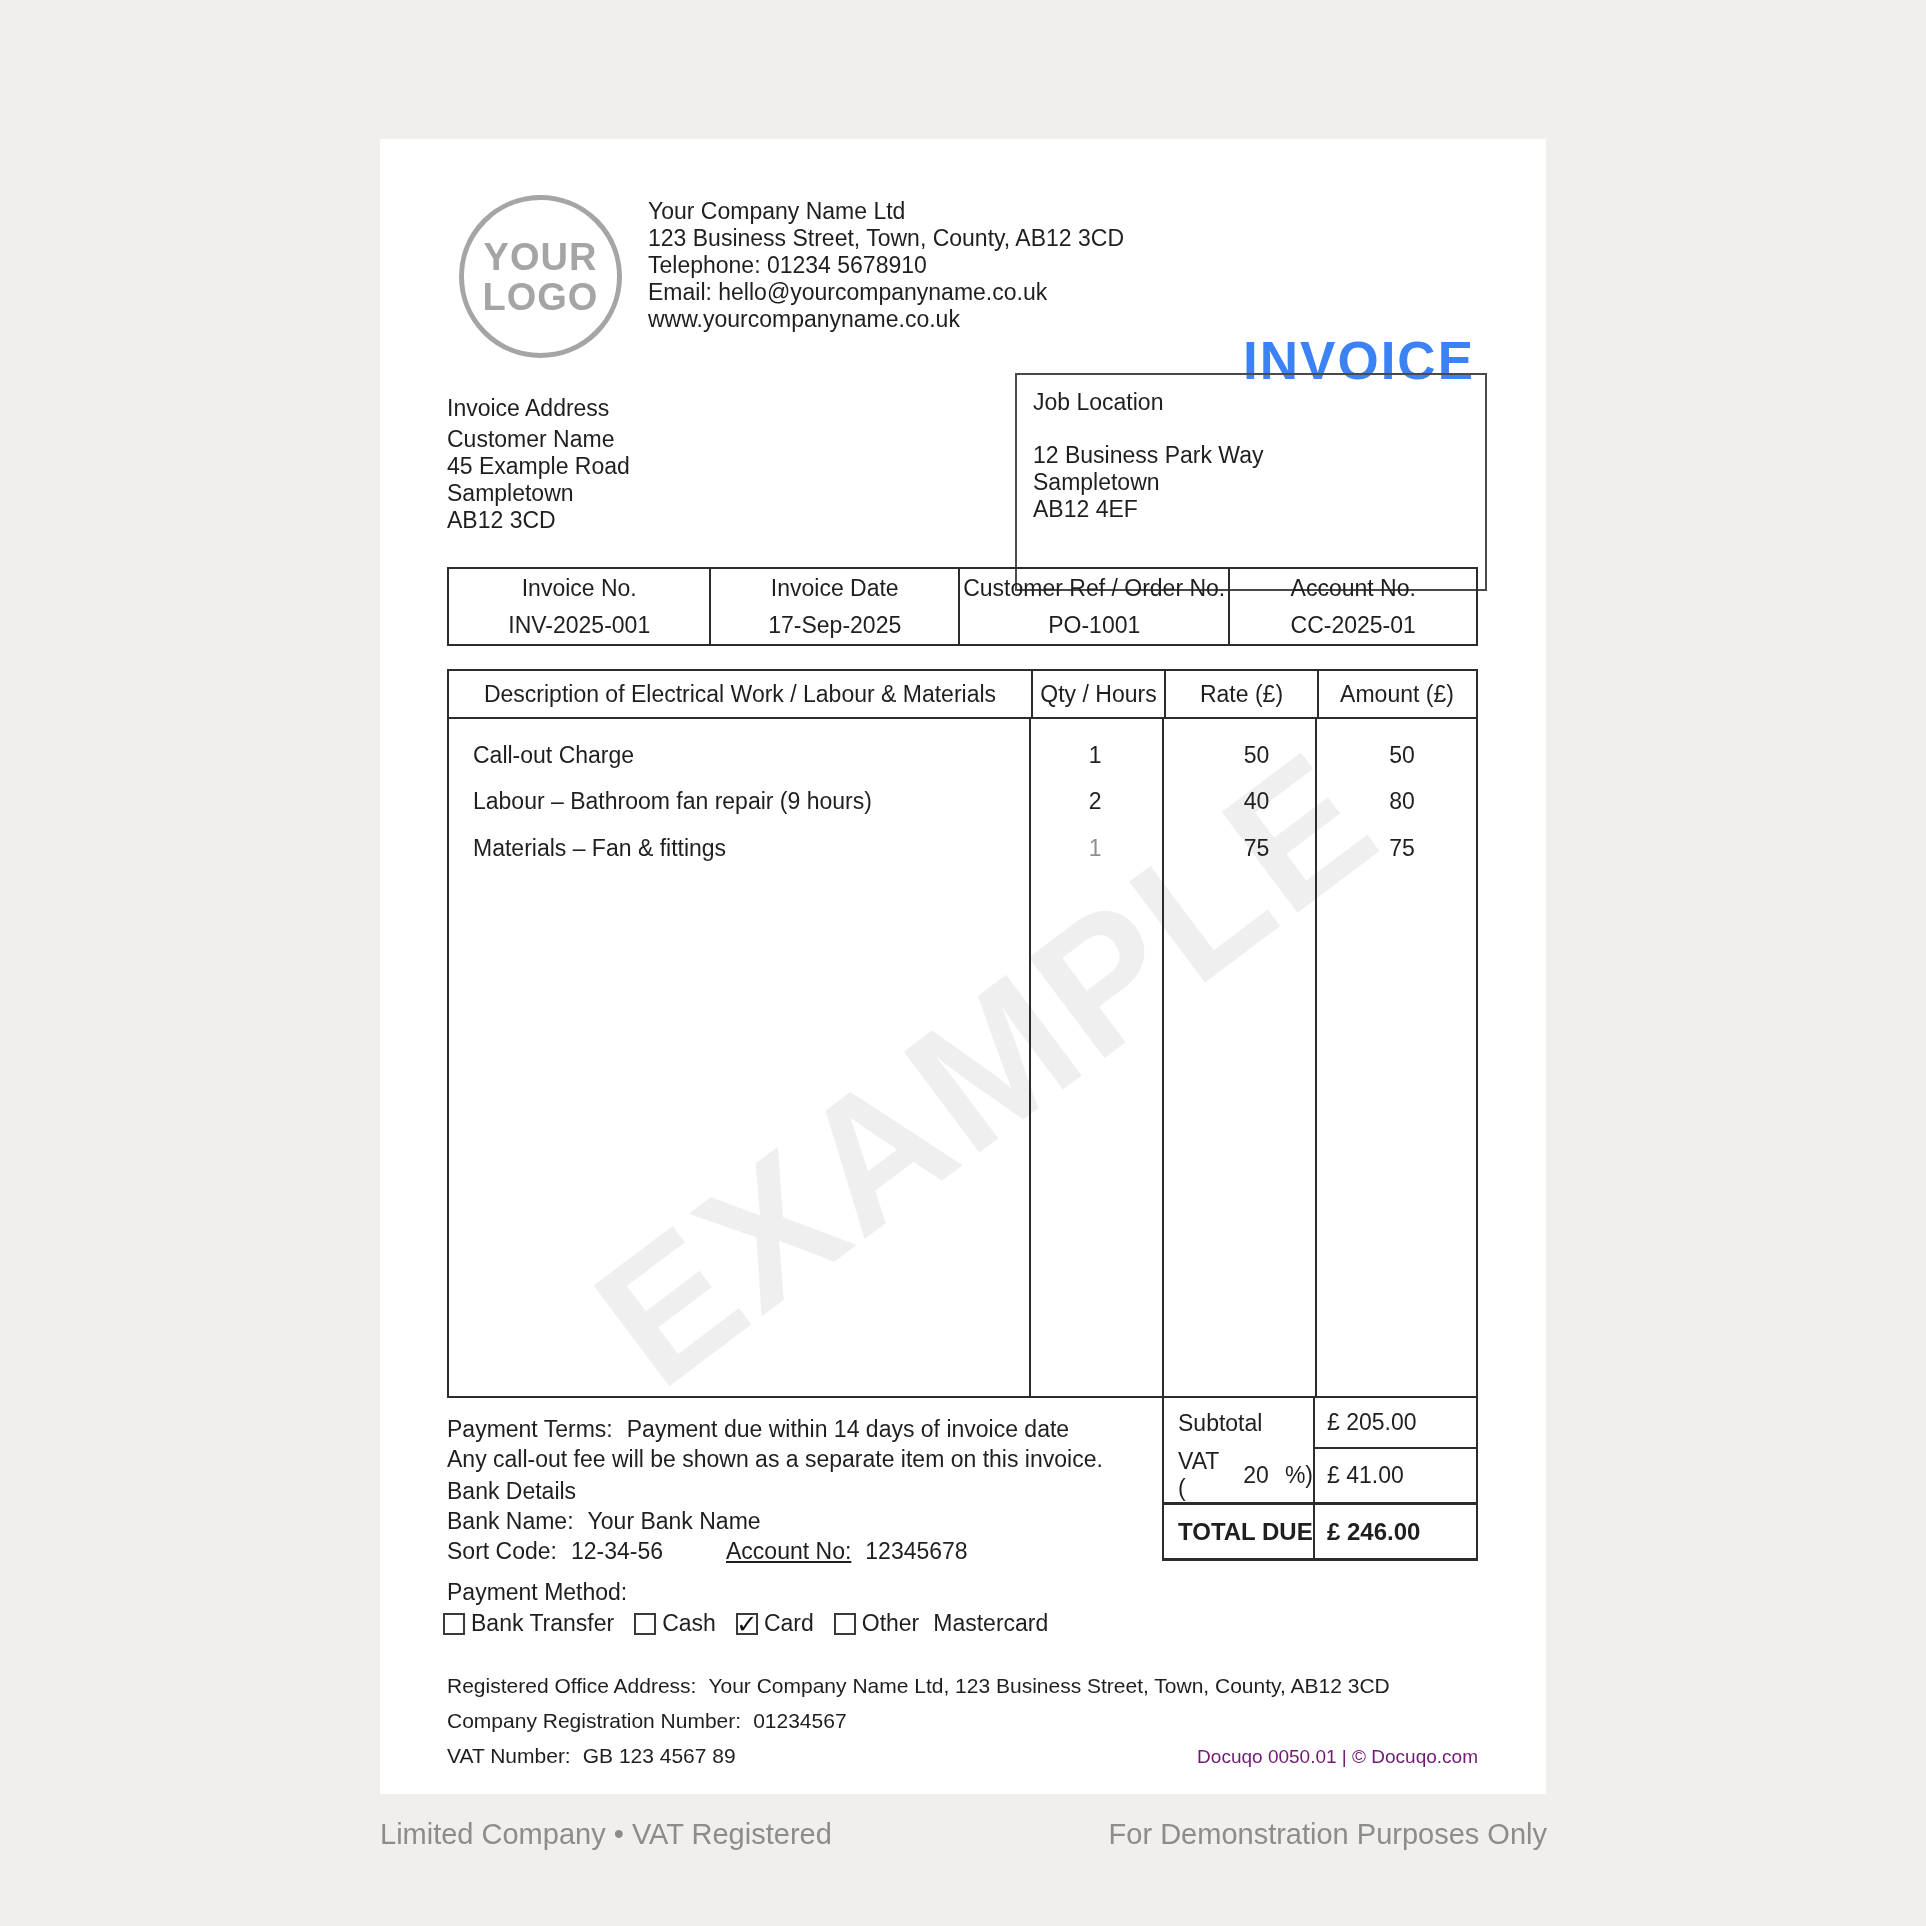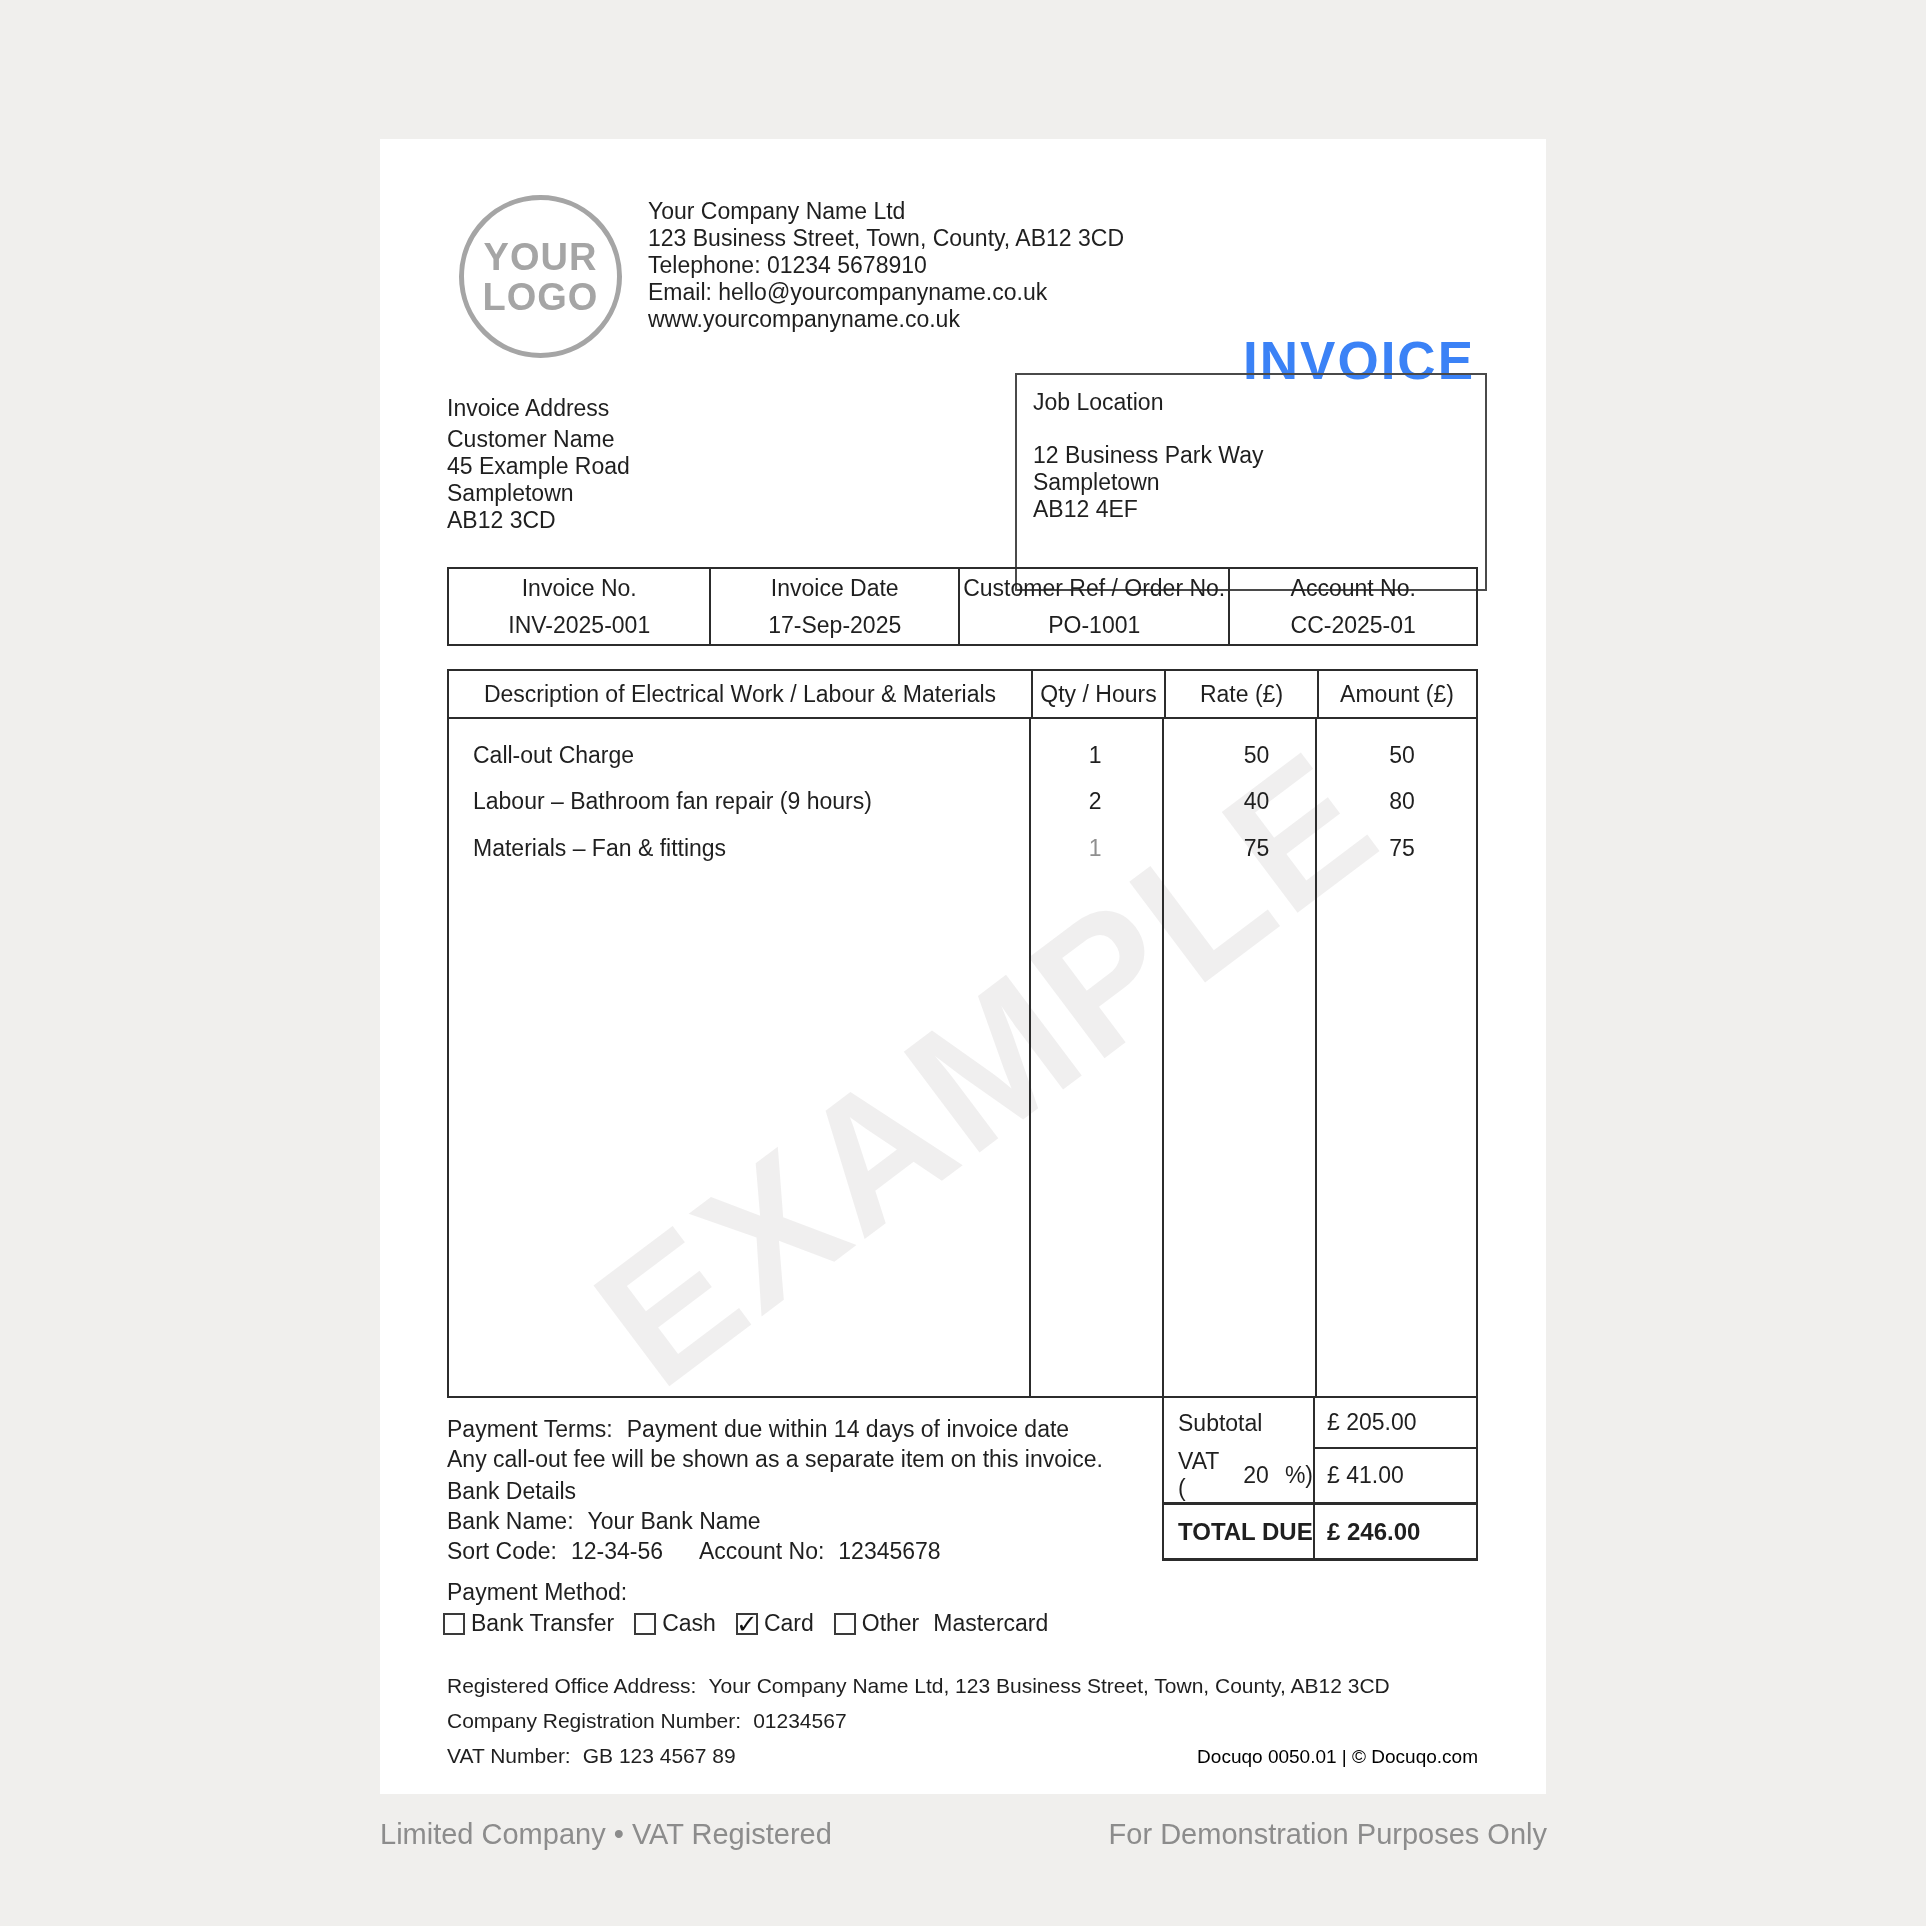--- a/index.html
+++ b/index.html
@@ -103,39 +103,39 @@
     font-weight:700;font-size:24px;}
   .t-lower .t-lab{border-right:2px solid #2c2c2c;width:151px;box-sizing:border-box;height:100%;}
   .t-lower .t-val{height:100%;flex:1;}
   .vat-rate{margin:0 16px;}
 
   
   .pline{position:absolute;left:67px;font-size:23px;white-space:nowrap;}
   .pl1{top:1277px;} .pl2{top:1307px;} .pl3{top:1339px;} .pl4{top:1369px;} .pl5{top:1399px;}
   .pl6{top:1440px;}
   .lab-gap{margin-left:14px;}
-  .acct-gap{margin-left:36px;}
+  .acct-gap{margin-left:63px;text-decoration:underline;}
 
   .methods{position:absolute;left:63px;top:1471px;display:flex;align-items:center;font-size:23px;}
   .method{display:flex;align-items:center;}
   .method + .method{margin-left:20px;}
   .cbox{
     width:22px;height:22px;border:2px solid #3a3a3a;box-sizing:border-box;margin-right:6px;
     display:flex;align-items:center;justify-content:center;
     font-size:26px;font-weight:700;line-height:22px;color:#111;
     overflow:visible;
   }
   .method-note{margin-left:14px;}
 
   
   .fline{position:absolute;left:67px;font-size:21px;white-space:nowrap;}
   .fl1{top:1535px;} .fl2{top:1570px;} .fl3{top:1605px;}
   .fgap{margin-left:12px;}
   .docuqo{
-    position:absolute;right:68px;top:1607px;font-size:19px;color:#000000;
+    position:absolute;right:68px;top:1607px;font-size:19px;color:#701a75;
   }
 
   
   .bottom-left{
     position:absolute;left:380px;top:1818px;font-size:29px;color:#8c8c8c;
   }
   .bottom-right{
     position:absolute;right:380px;top:1818px;font-size:29px;color:#8c8c8c;
   }
 </style>

